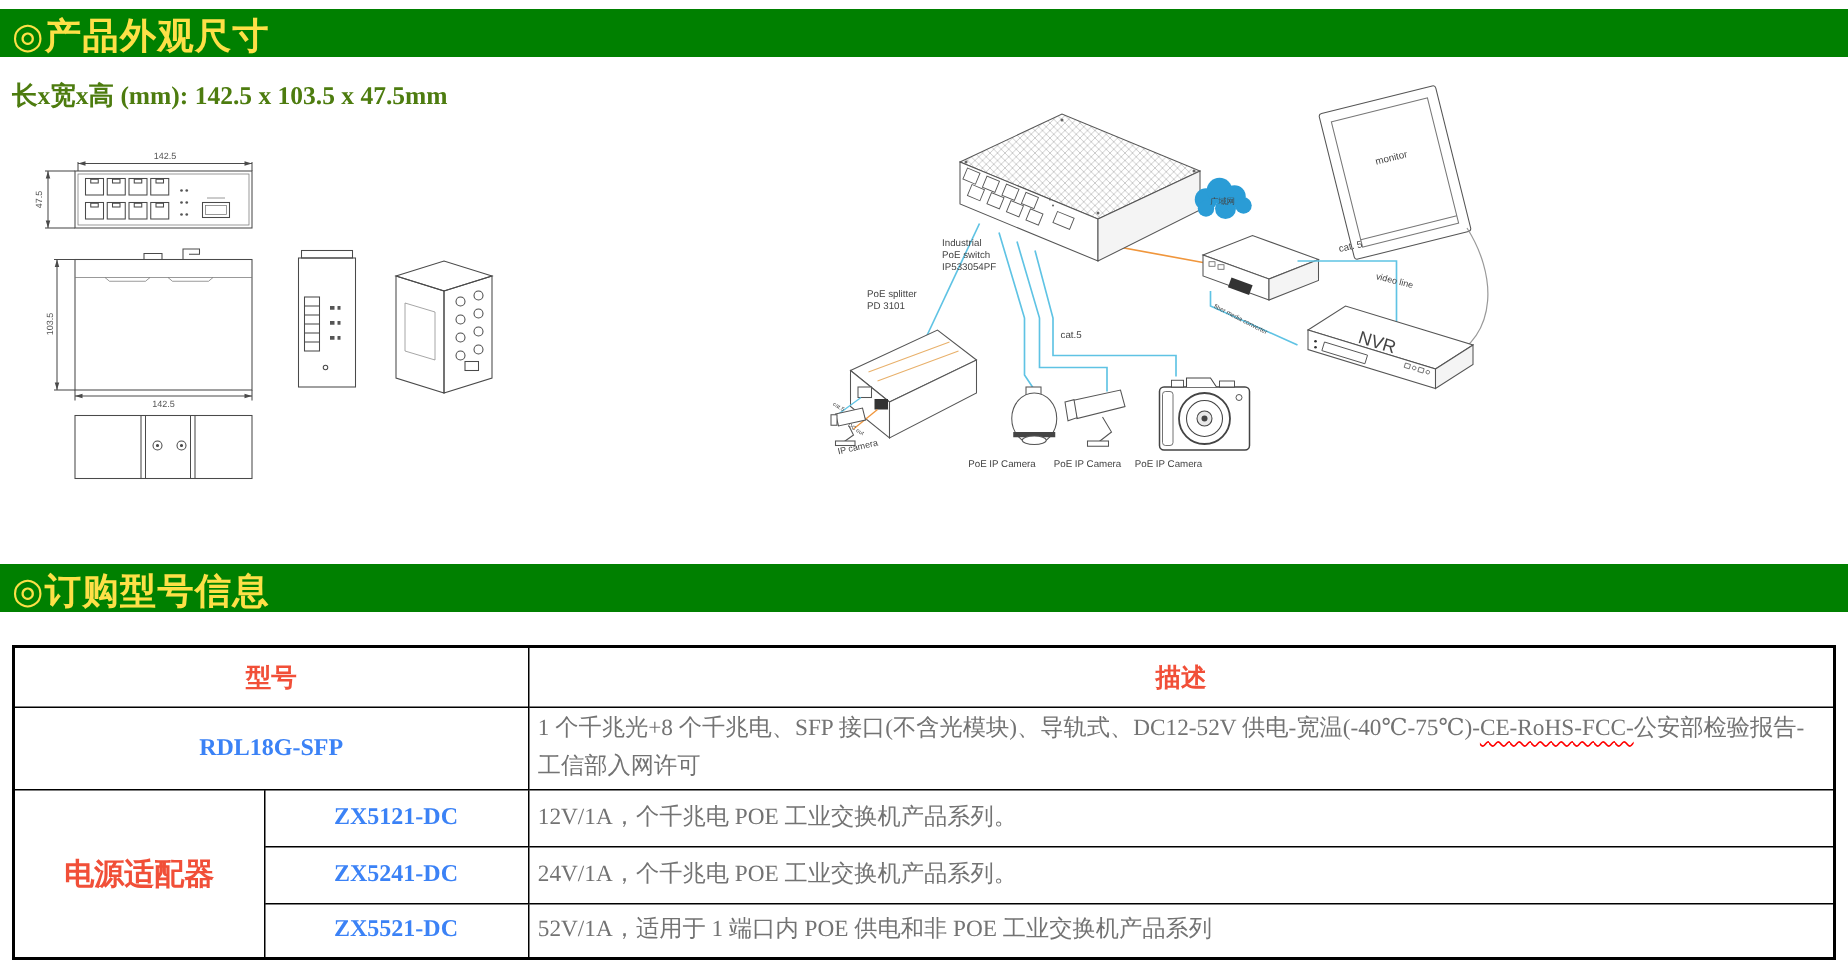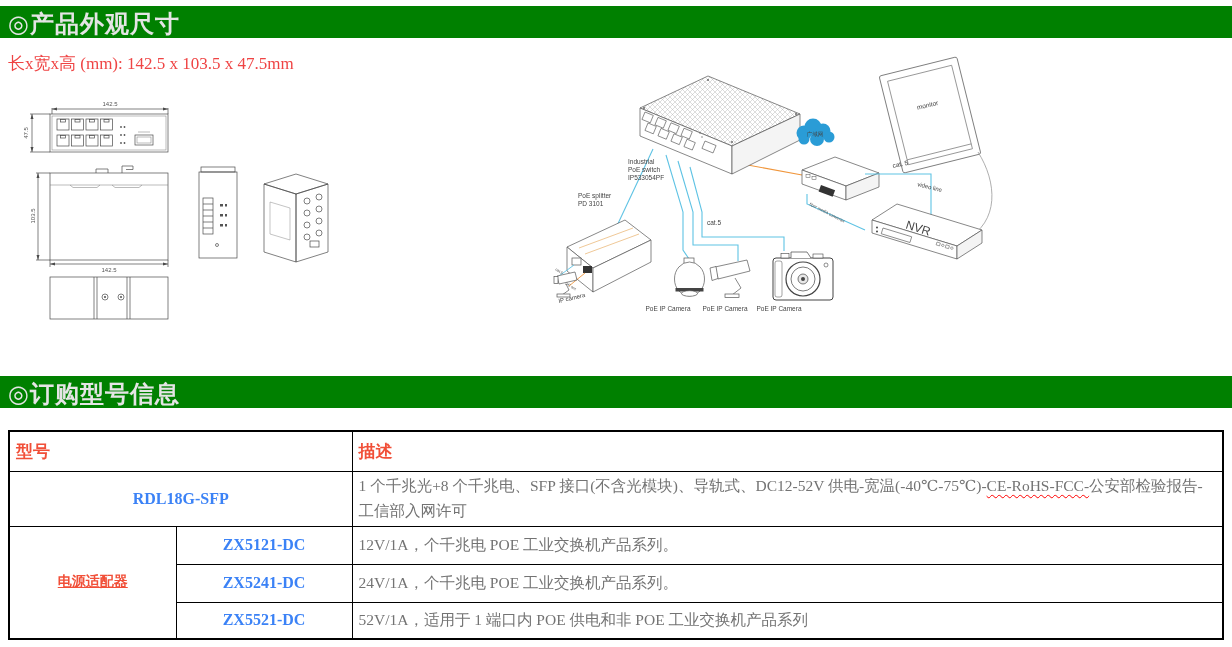--- a/index.html
+++ b/index.html
@@ -1,33 +1,33 @@
 <!DOCTYPE html>
 <html lang="zh"><head>
 <meta charset="utf-8">
 <style>
   html,body{margin:0;padding:0;background:#fff;}
   #page{position:relative;width:1232px;height:647px;background:#fff;overflow:hidden;
         font-family:"Liberation Serif","DejaVu Serif",serif;}
   .bar{position:absolute;left:0;width:1232px;height:32px;background:#008000;}
-  .bar-title{position:absolute;top:2px;color:#e5e5e5;font-weight:bold;font-size:24px;
+  .bar-title{position:absolute;top:2px;color:#fde047;font-weight:bold;font-size:24px;
              font-family:"Liberation Serif","DejaVu Serif",serif;letter-spacing:1px;white-space:nowrap;}
-  #dim-note{position:absolute;left:8px;top:52px;font-size:17px;font-weight:normal;color:#ef4444;
+  #dim-note{position:absolute;left:8px;top:52px;font-size:17px;font-weight:bold;color:#4d7c0f;
             font-family:"Liberation Serif","DejaVu Serif",serif;}
   svg{position:absolute;overflow:visible;}
   svg text{font-family:"Liberation Sans","DejaVu Sans",sans-serif;fill:#444;}
   .dimtxt{font-size:6px;fill:#555;}
   #order-table{position:absolute;left:8px;top:430px;}
   table.otable{border-collapse:collapse;width:1216px;table-layout:fixed;
                border:2px solid #000;}
   table.otable td,table.otable th{border:1px solid #000;padding:2px 6px;vertical-align:middle;}
-  th.hd{color:#f14f38;font-size:17px;font-weight:bold;text-align:left;}
+  th.hd{color:#f14f38;font-size:17px;font-weight:bold;text-align:center;}
   td.model{font-weight:bold;font-size:16px;text-align:center;color:#3b82f6;
            font-family:"Liberation Serif","DejaVu Serif",serif;}
-  td.group{color:#f14f38;font-size:14px;font-weight:bold;text-align:center;text-decoration:underline;}
+  td.group{color:#f14f38;font-size:20px;font-weight:bold;text-align:center;}
   td.desc{font-size:15.5px;color:#737373;text-align:left;padding-left:10px;line-height:1.55;}
   .wavy{text-decoration:underline wavy #ff0000;text-decoration-thickness:1px;text-underline-offset:3px;}
 </style>
 </head>
 <body>
 
 <div id="page">
 
   <div class="bar" style="top:6px;">
     <span class="bar-title" style="left:8px;">◎产品外观尺寸</span>

